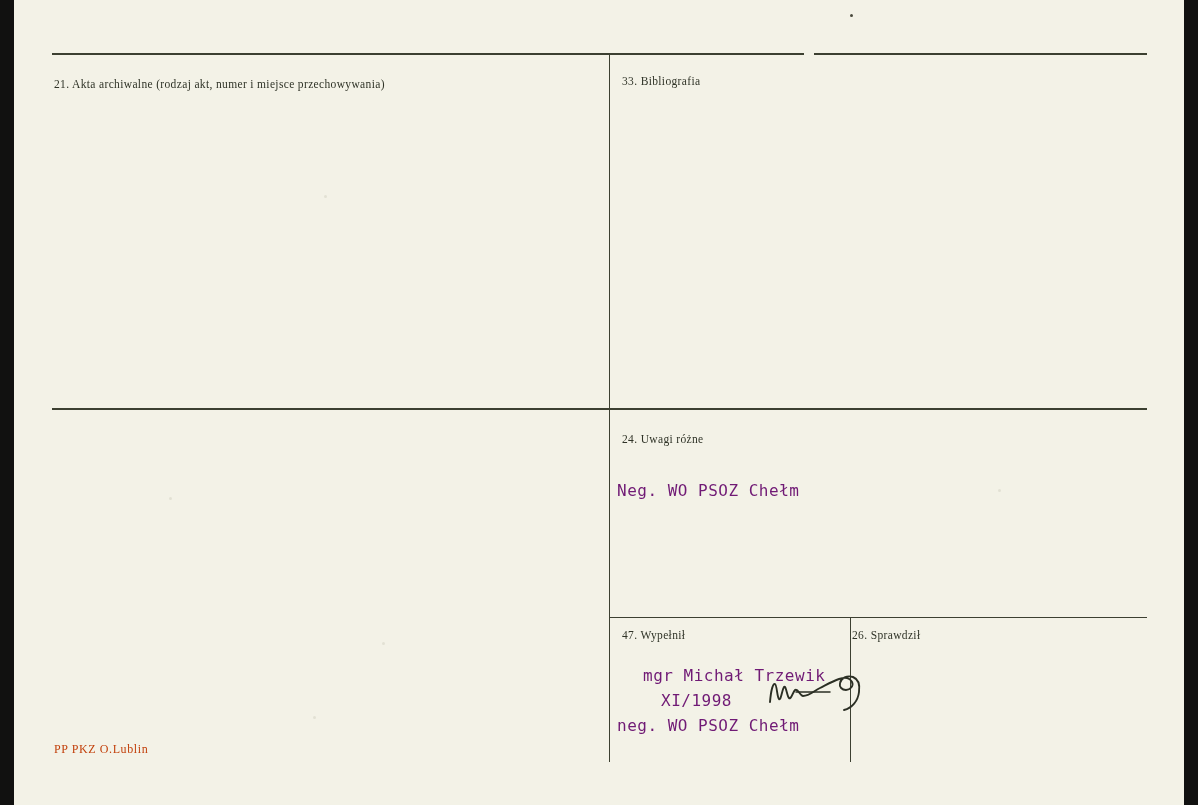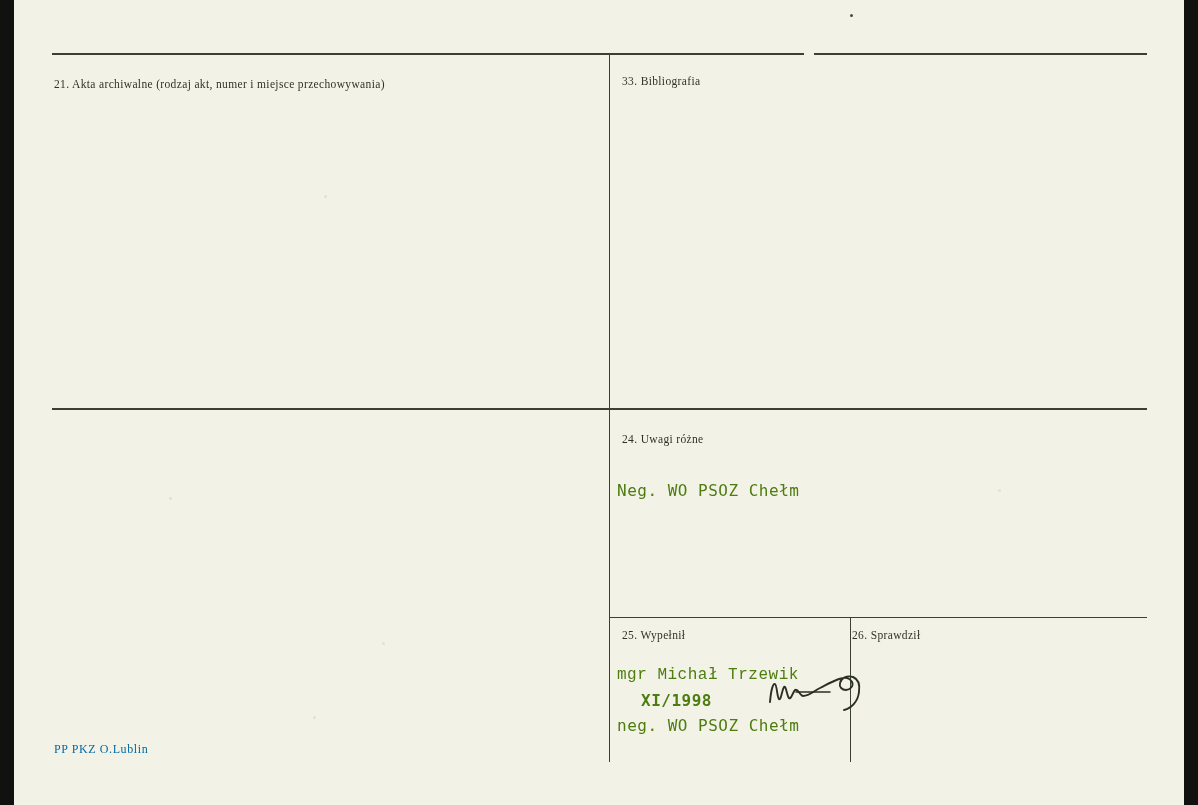--- a/index.html
+++ b/index.html
@@ -67,30 +67,30 @@
     color: #2f3327;
     white-space: nowrap;
   }
 
   
   .typed {
     position: absolute;
     font-family: "DejaVu Sans Mono", monospace;
     font-size: 16px;
     letter-spacing: .5px;
-    color: #4d7c0f;
+    color: #701a75;
     white-space: pre;
   }
 
   .footer-mark {
     position: absolute;
     font-family: "Liberation Serif", serif;
     font-size: 12px;
     letter-spacing: .6px;
-    color: #0369a1;
+    color: #c2410c;
     white-space: nowrap;
   }
 
   
   #signature {
     position: absolute;
     left: 752px;
     top: 672px;
     width: 110px;
     height: 44px;
@@ -136,29 +136,29 @@
 
     <div class="rule rule-v" style="left:836px;top:617px;height:145px;"></div>
 
     <div class="field-label" style="left:40px;top:78px;">21. Akta archiwalne (rodzaj akt, numer i miejsce przechowywania)</div>
 
     <div class="field-label" style="left:608px;top:75px;">33. Bibliografia</div>
 
 
     <div class="field-label" style="left:608px;top:426px;margin-top:7px;">24. Uwagi różne</div>
 
-    <div class="field-label" style="left:608px;top:629px;">25. Wypełnił</div>
+    <div class="field-label" style="left:608px;top:629px;">47. Wypełnił</div>
 
     <div class="field-label" style="left:838px;top:629px;">26. Sprawdził</div>
 
     <div class="typed" style="left:603px;top:481px;">Neg. WO PSOZ Chełm</div>
 
-    <div class="typed" style="left:603px;top:666px;font-family:Liberation Mono, monospace;">mgr Michał Trzewik</div>
+    <div class="typed" style="left:629px;top:666px;">mgr Michał Trzewik</div>
 
-    <div class="typed" style="left:627px;top:691px;font-weight:bold;">XI/1998</div>
+    <div class="typed" style="left:647px;top:691px;">XI/1998</div>
 
     <div class="typed" style="left:603px;top:716px;">neg. WO PSOZ Chełm</div>
 
     <div id="signature">
       <svg width="110" height="44" viewBox="0 0 110 44" fill="none" xmlns="http://www.w3.org/2000/svg">
         <path d="M4 30 C5 18, 7 11, 9 12 C11 13, 11 25, 13 27 C15 29, 16 18, 18 15 C20 13, 21 24, 23 26 C25 28, 27 20, 29 18 C32 16, 34 24, 37 24 C43 24, 48 19, 54 16 C60 13, 67 9, 73 7 C79 5, 84 6, 86 10 C88 14, 84 18, 80 18 C76 18, 73 15, 74 11 C75 6, 81 3, 87 5 C92 7, 94 13, 93 20 C92 29, 86 36, 78 38" stroke="#2b2f24" stroke-width="1.9" stroke-linecap="round" stroke-linejoin="round"></path>
         <path d="M30 20 C40 20, 52 20, 64 20" stroke="#2b2f24" stroke-width="1.5" stroke-linecap="round"></path>
       </svg>
     </div>
 

